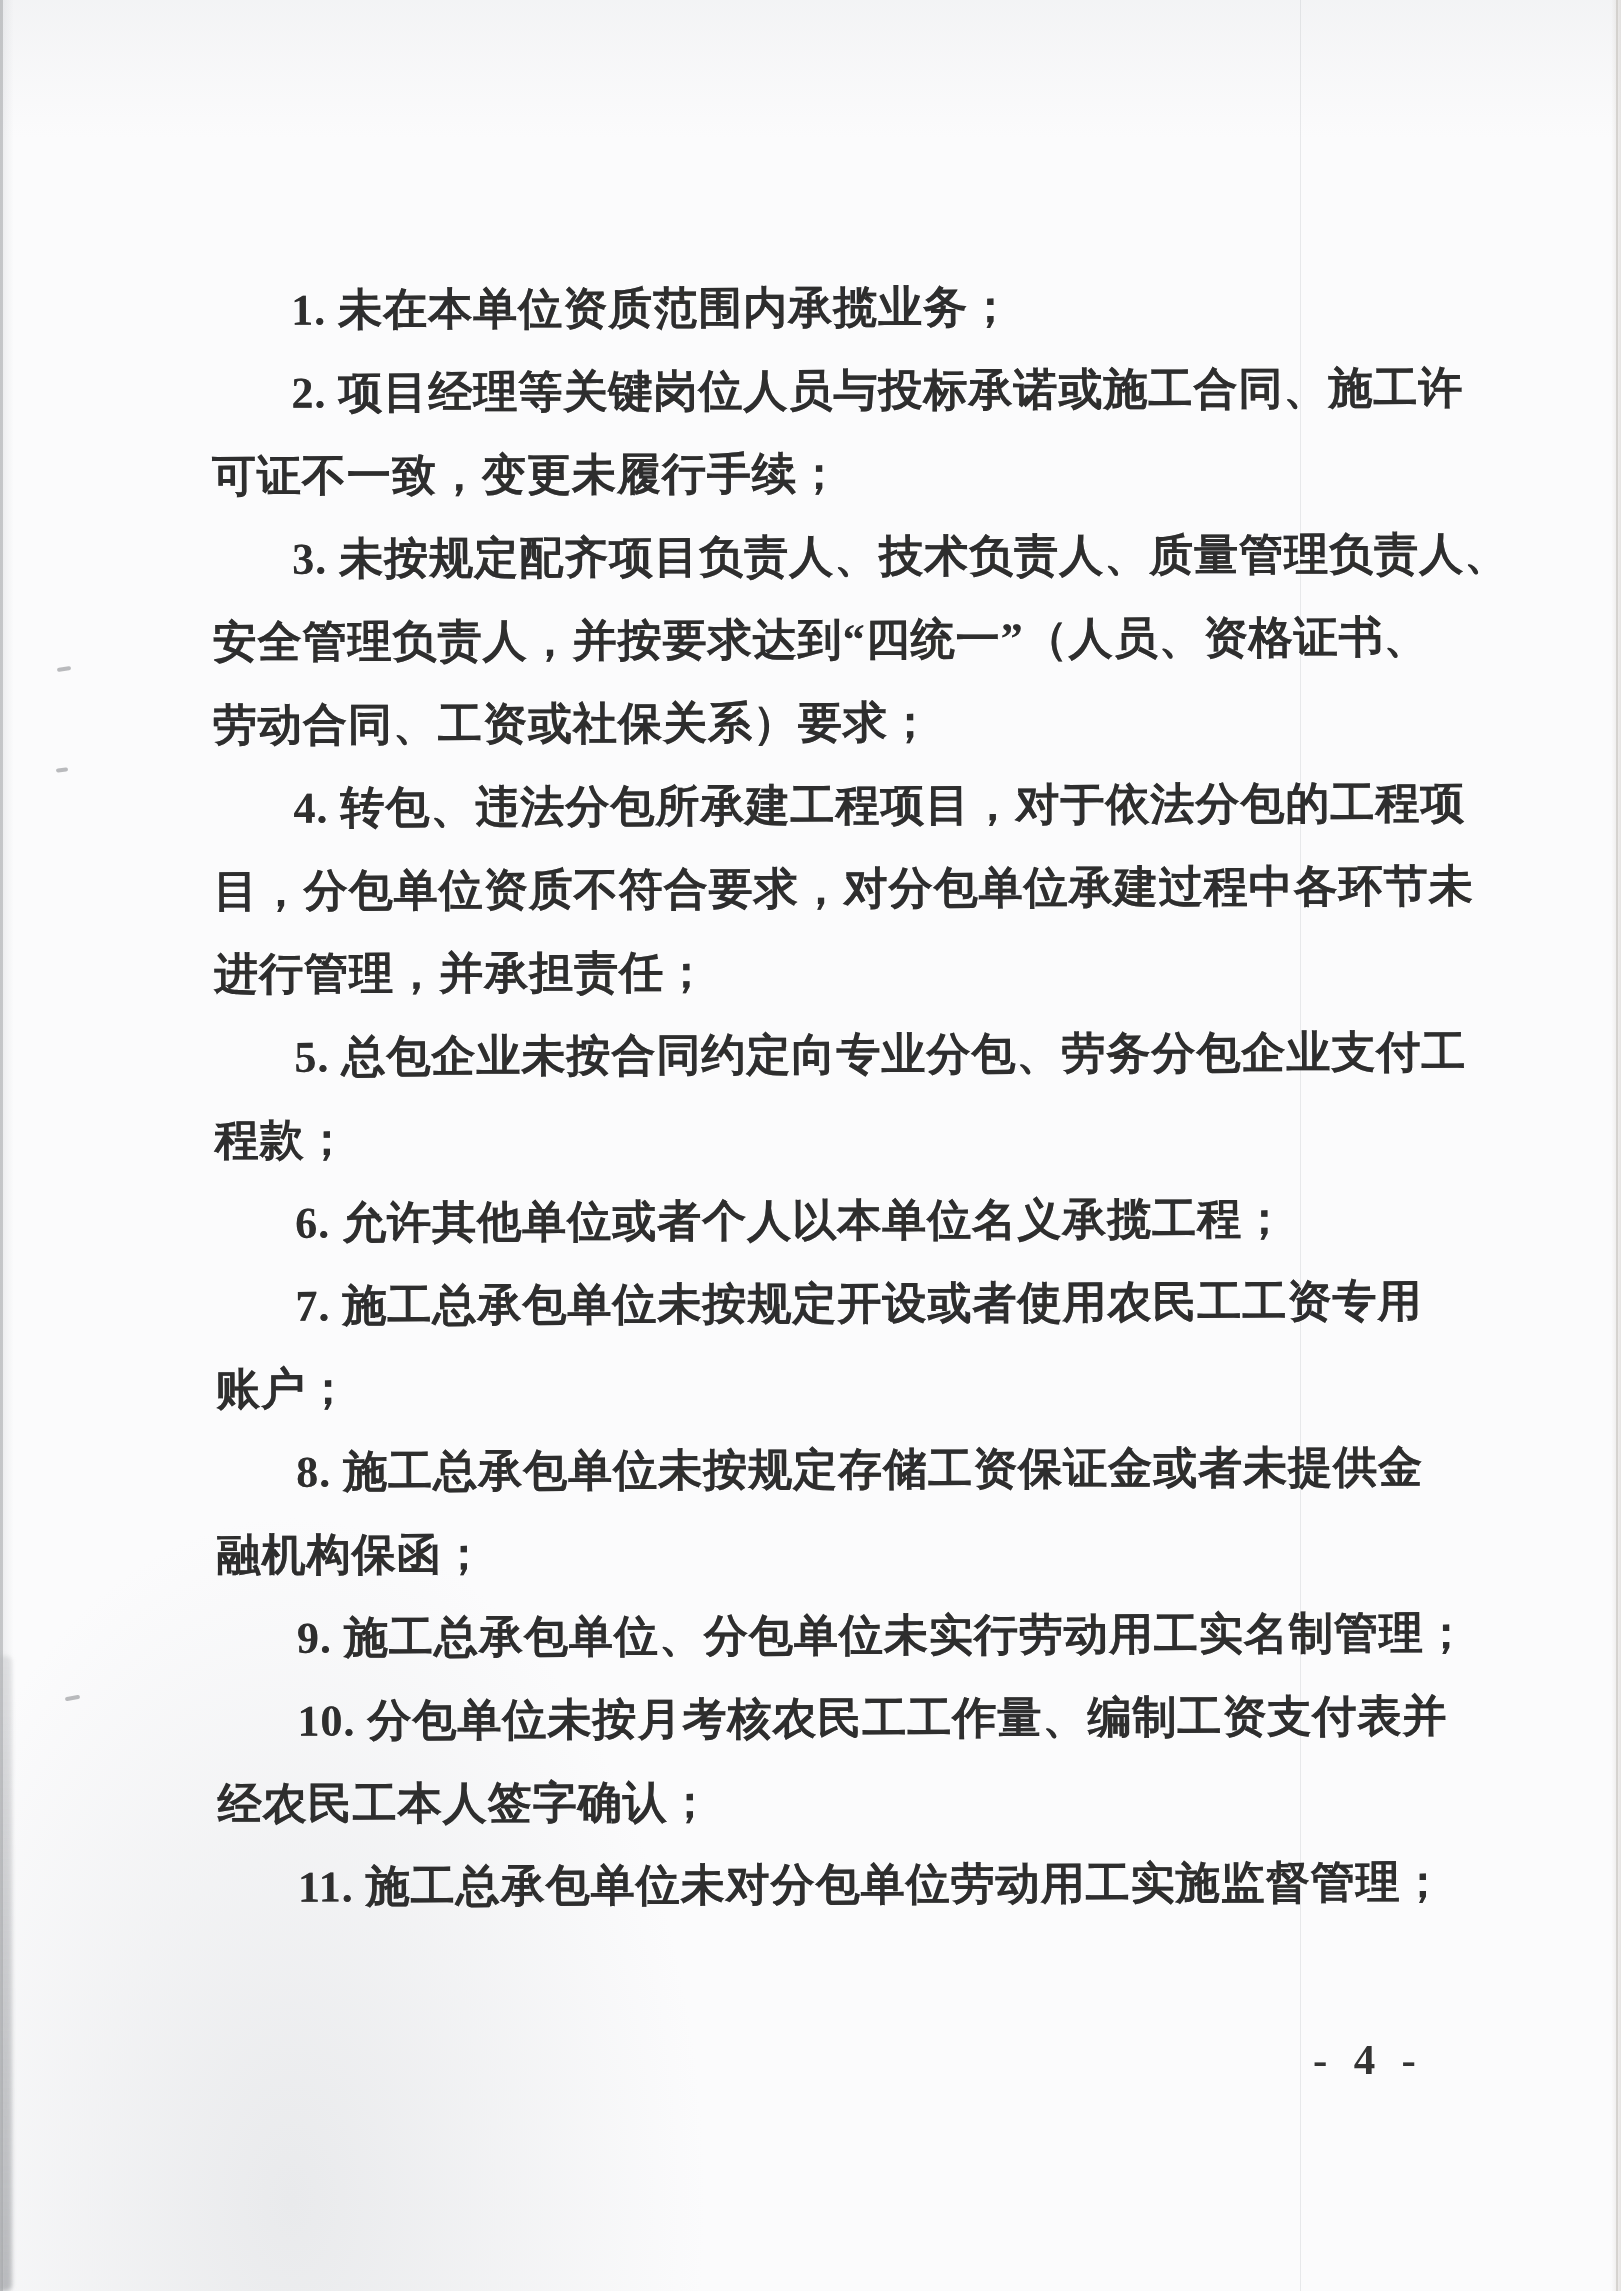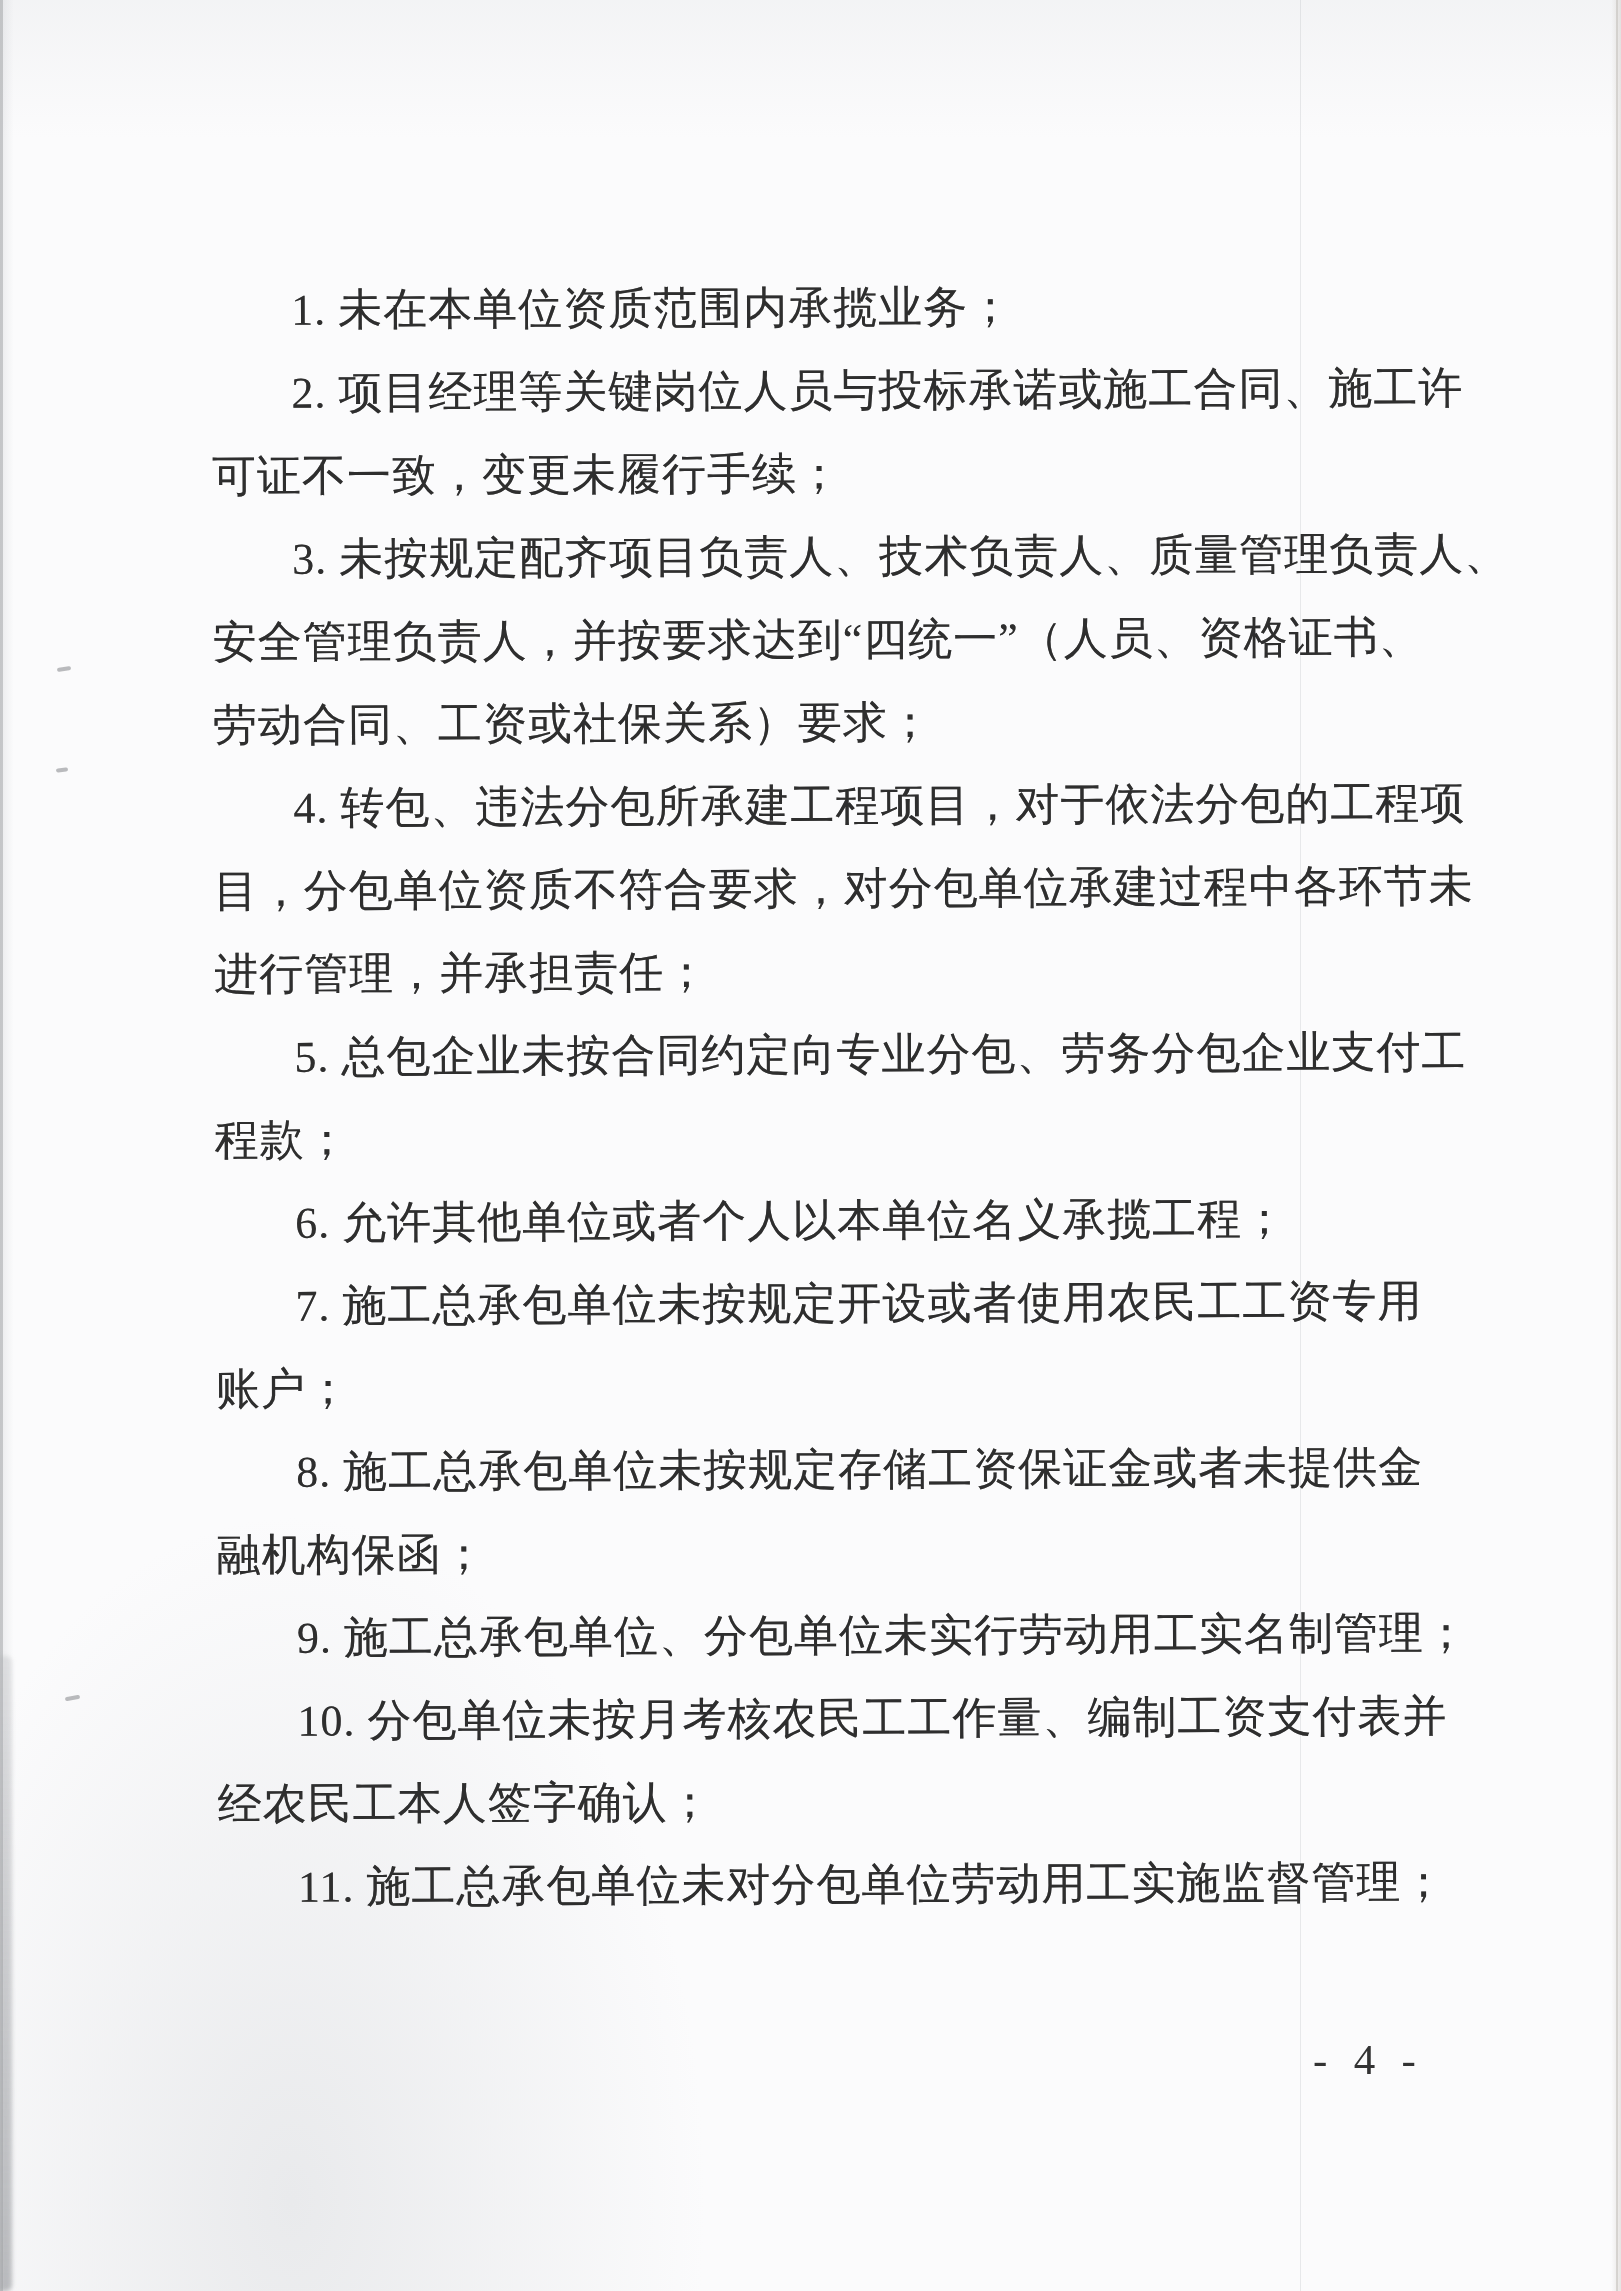--- a/index.html
+++ b/index.html
@@ -7,20 +7,21 @@
     padding: 0;
     background: #ffffff;
   }
   .page {
     position: relative;
     width: 1621px;
     height: 2292px;
     background: #fbfbfc;
     overflow: hidden;
     font-family: "Liberation Serif", "DejaVu Serif", serif;
+    font-weight: bold;
   }
   
   .page::before {
     content: "";
     position: absolute;
     inset: 0;
     background:
       linear-gradient(90deg, rgba(200,202,206,0.35) 0px, rgba(200,202,206,0.0) 13.7px),
       linear-gradient(270deg, rgba(205,200,195,0.45) 0px, rgba(205,200,195,0.0) 9.8px),
       linear-gradient(180deg, rgba(235,236,238,0.5) 0%, rgba(255,255,255,0) 6%),

